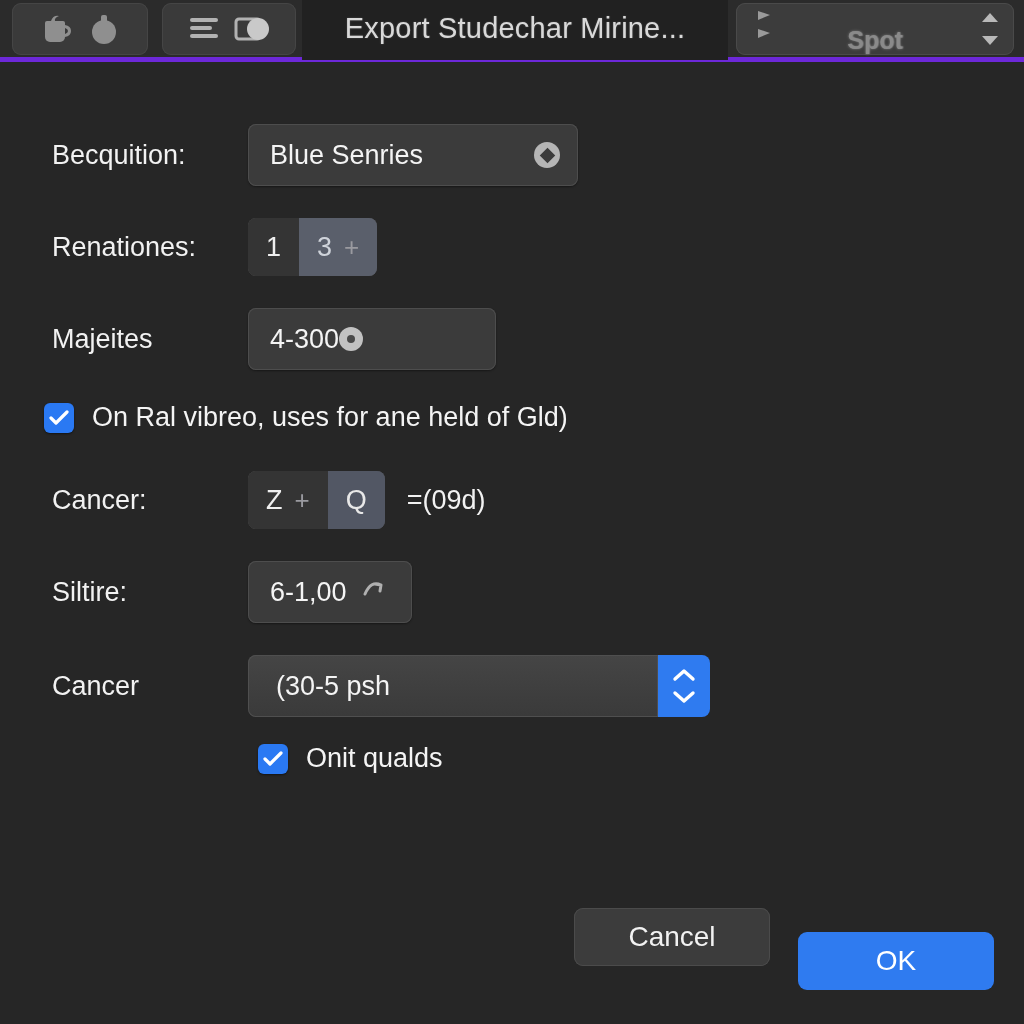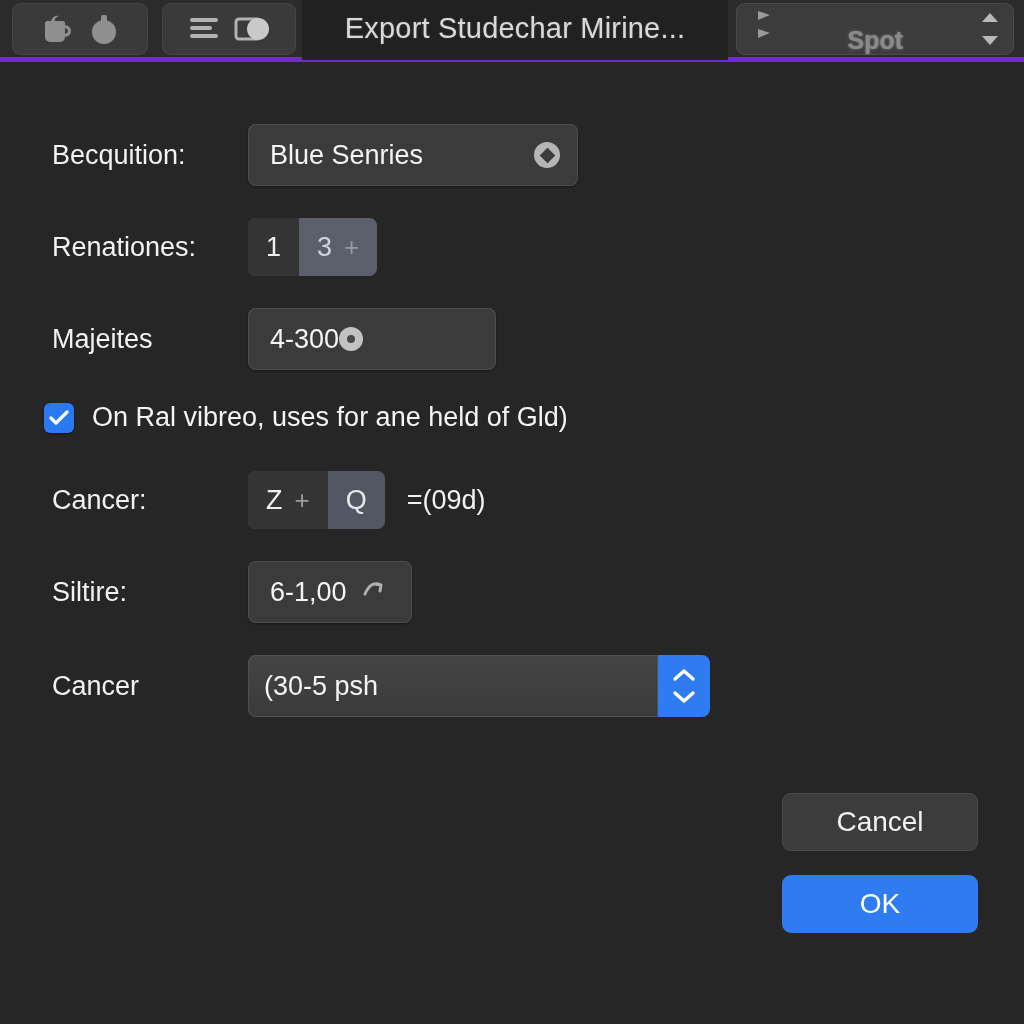--- a/index.html
+++ b/index.html
@@ -156,37 +156,37 @@
   .cbtxt { color: #f4f4f4; font-size: 27px; white-space: nowrap; }
 
   
   .field-wrap { display: flex; height: 62px; }
   .field {
     width: 410px;
     background: linear-gradient(#454545, #3a3a3a);
     border-radius: 8px 0 0 8px;
     box-shadow: inset 0 0 0 1px #4f4f4f;
     display: flex; align-items: center;
-    padding-left: 16px;
+    padding-left: 28px;
     color: #f4f4f4; font-size: 27px;
   }
   .stepper {
     width: 52px;
     background: #2f7bf0;
     border-radius: 0 8px 8px 0;
     display: flex; flex-direction: column;
     align-items: center; justify-content: center;
     gap: 8px;
   }
   .chev { display:block; }
 
   
   .btnbar {
-    position: absolute; right: 46px; bottom: 0;
-    display: flex;  flex-direction: column;
+    position: absolute; right: 30px; bottom: 0;
+    display: flex; gap: 28px;
   }
   .btn {
     height: 58px; border-radius: 9px;
     display: flex; align-items: center; justify-content: center;
     font-size: 28px;
     padding: 0 42px;
   }
   .btn.cancel { background: #3c3c3c; color: #f2f2f2; box-shadow: inset 0 0 0 1px #4b4b4b; min-width: 196px; }
   .btn.ok { background: #2f7bf0; color: #ffffff; min-width: 196px; margin-top: 24px; }
 
@@ -328,20 +328,28 @@
         <svg class="chev" width="24" height="14" viewBox="0 0 24 14">
             <path d="M3 11 L12 3 L21 11" fill="none" stroke="#fff" stroke-width="3.4" stroke-linecap="round" stroke-linejoin="round"></path>
           </svg>
         <svg class="chev" width="24" height="14" viewBox="0 0 24 14">
             <path d="M3 3 L12 11 L21 3" fill="none" stroke="#fff" stroke-width="3.4" stroke-linecap="round" stroke-linejoin="round"></path>
           </svg>
       </div>
     </div>
   </div>
 
+  <div class="cbrow indent2">
+    <span class="cb">
+      <svg width="20" height="16" viewBox="0 0 20 16">
+          <path d="M2 8 L7 13 L18 2" fill="none" stroke="#fff" stroke-width="3.2" stroke-linecap="round" stroke-linejoin="round"></path>
+        </svg>
+    </span>
+    <span class="cbtxt">Onit qualds</span>
+  </div>
 
   <div class="btnbar-holder">
     <div class="btnbar">
       <div class="btn cancel">Cancel</div>
       <div class="btn ok">OK</div>
     </div>
   </div>
 
 </div>
 

